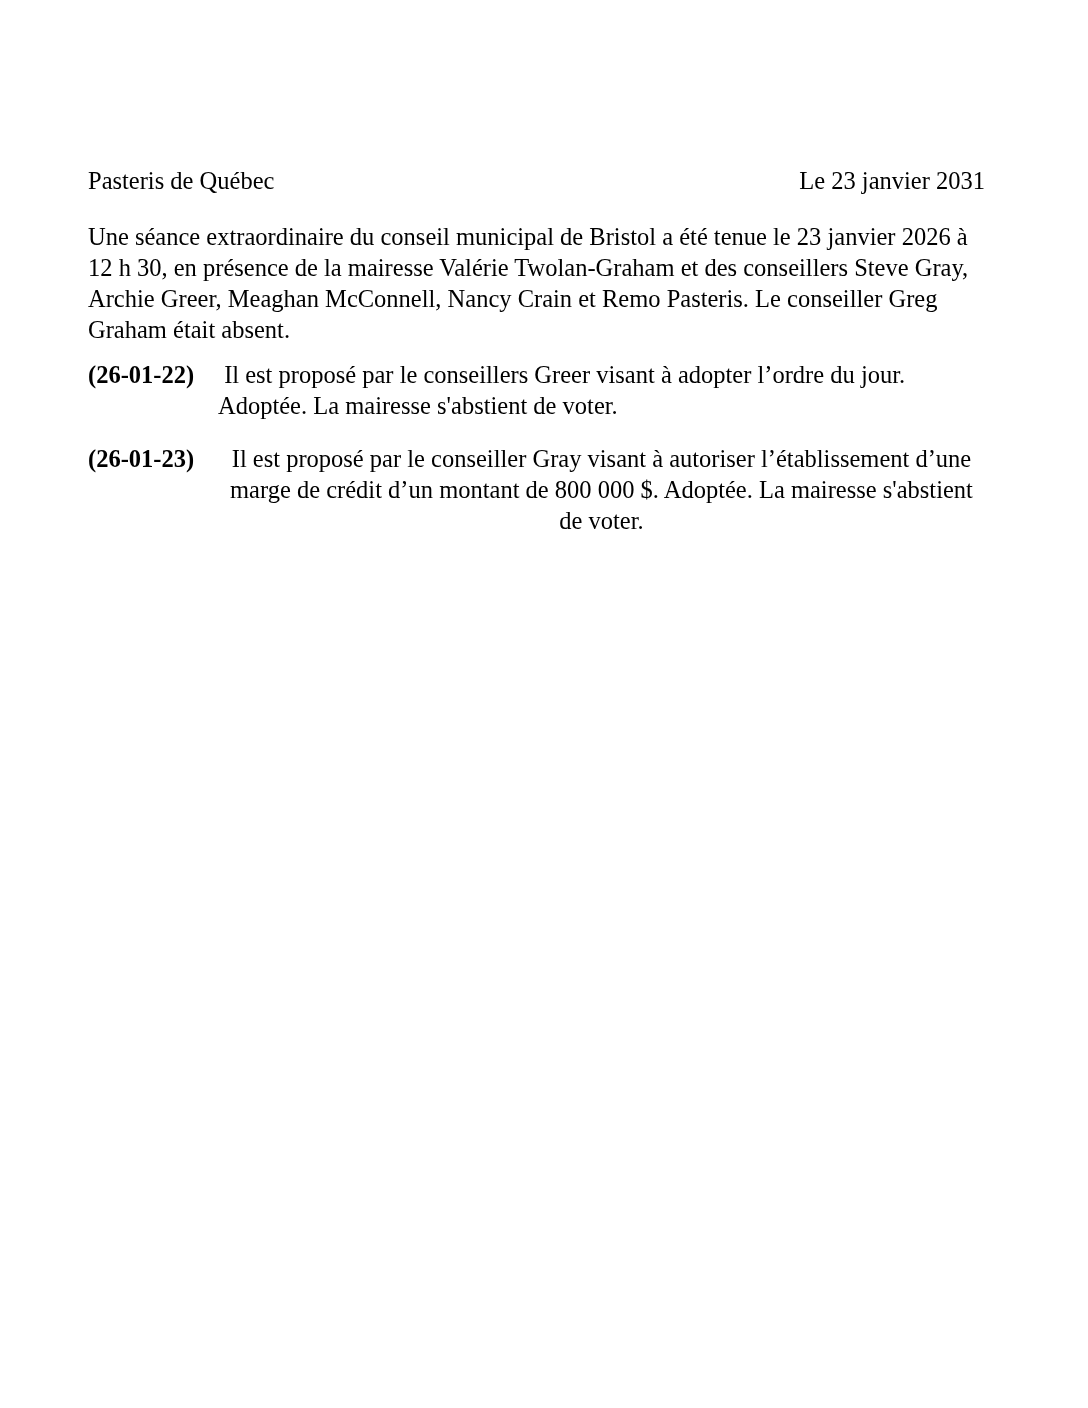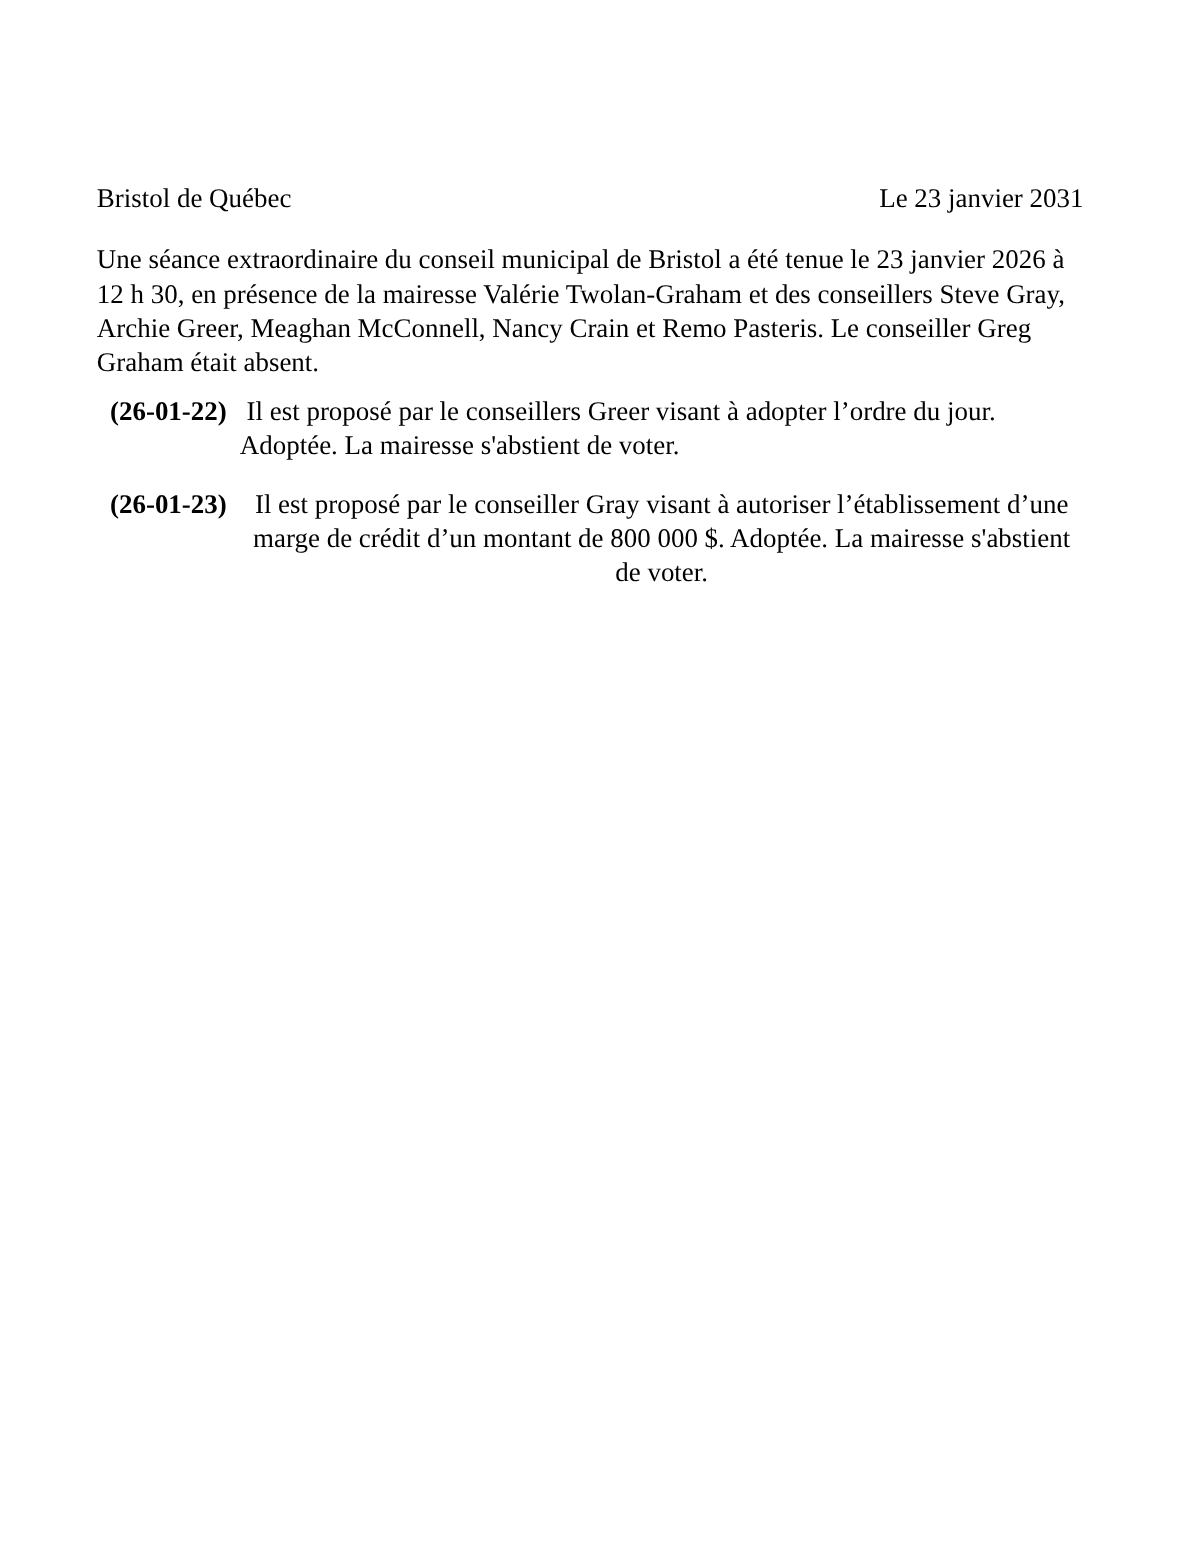--- a/index.html
+++ b/index.html
@@ -28,39 +28,39 @@
   .intro {
     margin: 0 0 14px 0;
     font-family: Liberation Serif, serif;
   }
   .resolution {
     position: relative;
     padding-left: 130px;
   }
   .resolution .num {
     position: absolute;
-    left: 12px;
+    left: 0;
     top: 0;
     font-weight: bold;
     white-space: nowrap;
   }
   .resolution .txt {
     white-space: pre-wrap;
   }
   .resolution.r1 { margin-bottom: 22px; }
   .resolution.r2 { margin-bottom: 16px; text-align: center; }
 </style>
 </head>
 <body>
 
 <div class="page">
   <div class="content">
 
     <div class="header-row">
-      <span>Bristol de Québec</span>
+      <span>Pasteris de Québec</span>
       <span>Le 23 janvier 2031</span>
     </div>
 
     <p class="intro">Une séance extraordinaire du conseil municipal de Bristol a été tenue le 23 janvier 2026 à 12 h 30, en présence de la mairesse Valérie Twolan-Graham et des conseillers Steve Gray, Archie Greer, Meaghan McConnell, Nancy Crain et Remo Pasteris. Le conseiller Greg Graham était absent.</p>
 
     <div class="resolution r1">
       <span class="num">(26-01-22)</span>
       <span class="txt"> Il est proposé par le conseillers Greer visant à adopter l’ordre du jour. Adoptée. La mairesse s'abstient de voter.</span>
     </div>
 

